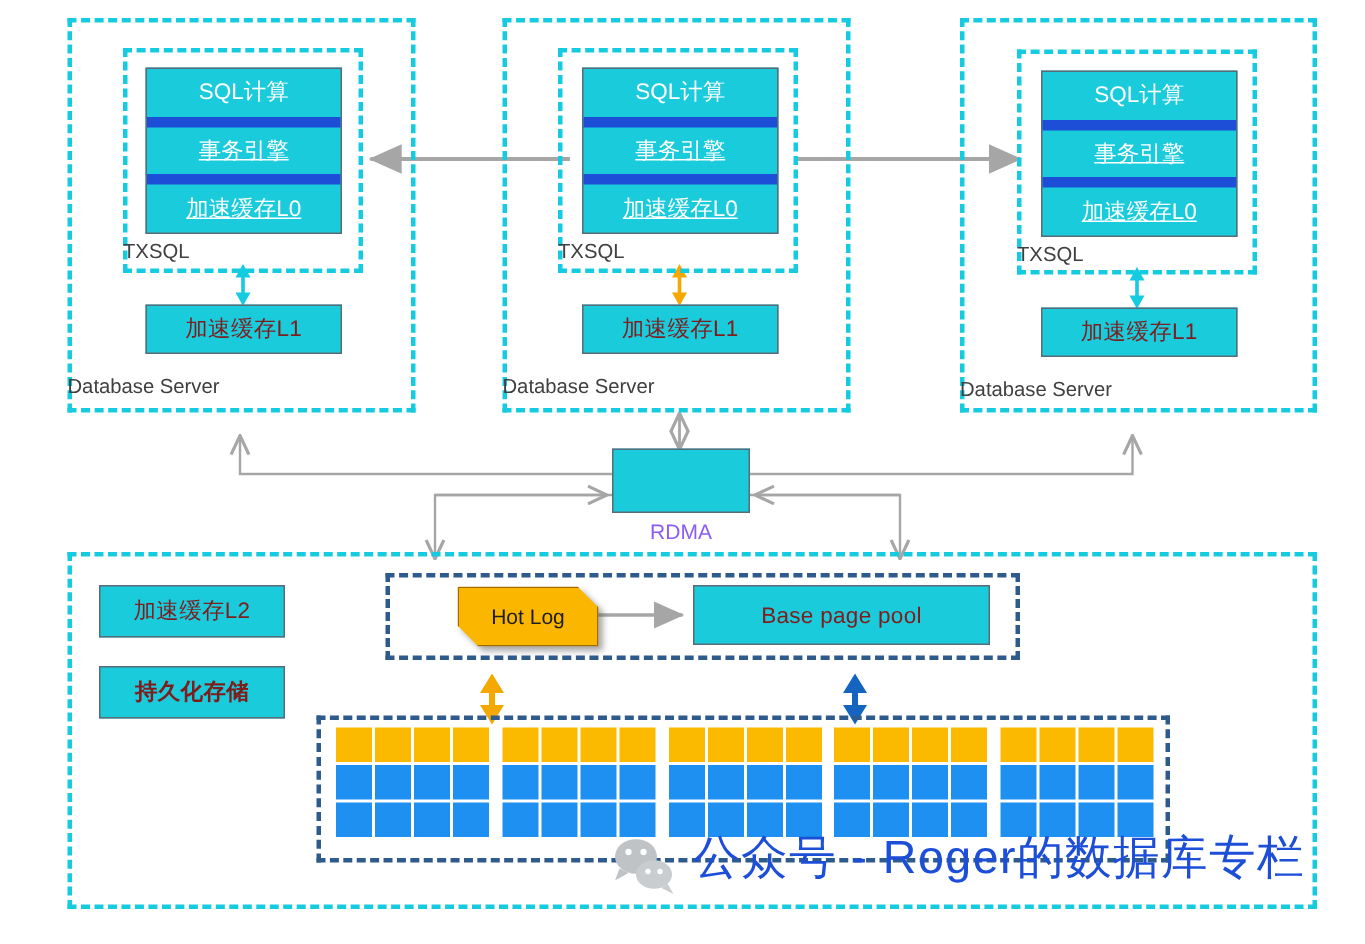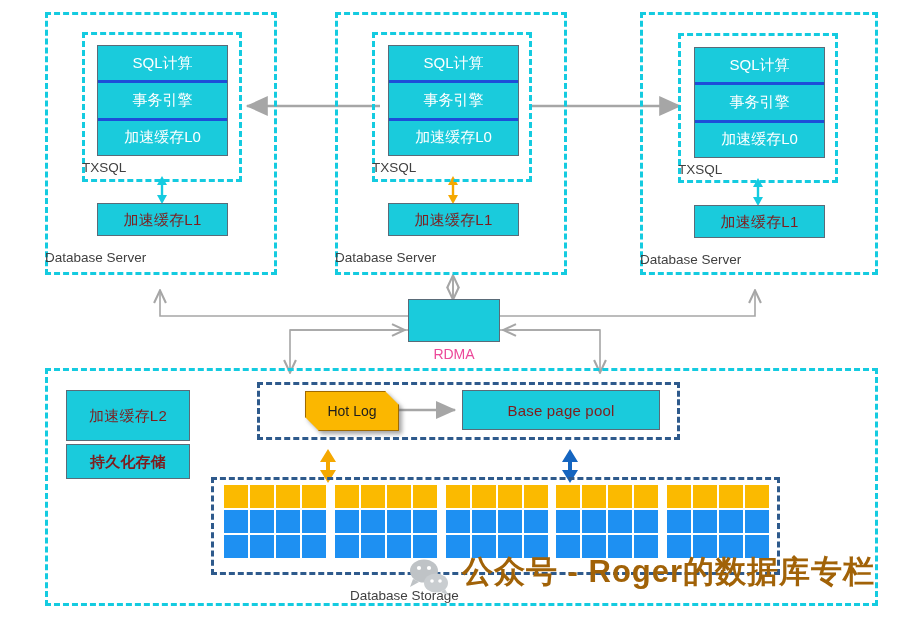--- a/index.html
+++ b/index.html
@@ -48,32 +48,32 @@
   }
   .cyan-stack > div{
     flex:1;
     display:flex;
     align-items:center;
     justify-content:center;
     color:#ffffff;
     font-size:15px;
     white-space:nowrap;
   }
-  .cyan-stack > div + div{border-top:3px solid #1d4ed8;}
+  .cyan-stack > div + div{border-top:7px solid #1d4ed8;text-decoration:underline;}
 
   
   .lbl{
     color:#404040;
     font-size:13.5px;
     text-align:left;
     white-space:nowrap;
     line-height:1;
   }
   .lbl-rdma{
-    color:#ec4899;
+    color:#8b5cf6;
     font-size:14px;
     text-align:center;
     white-space:nowrap;
     line-height:1;
   }
 
   
   .hotlog-wrap{filter:drop-shadow(3px 3px 2px rgba(90,90,90,.55));padding-left:28px;}
   .hotlog{
     background:#FBB700;
@@ -93,27 +93,26 @@
   .stor-cell{width:24px;height:23px;}
   .c-orange{background:#FBBA00;}
   .c-blue{background:#1E90F2;}
 
   
   #wires{position:absolute;left:0;top:0;width:910px;height:629px;pointer-events:none;}
 
   
   .wm{
     position:absolute;
-    color:#a16207;
+    color:#1d4ed8;
     font-size:31px;
     white-space:nowrap;
     line-height:1;
     user-select:none;
     letter-spacing:1px;
-    font-weight:bold;
   }
   .wm-icon{position:absolute;}
 </style>
 </head>
 <body>
 
 <div id="canvas">
 
   <svg id="wires" viewBox="0 0 910 629">
     <defs>
@@ -229,21 +228,21 @@
   </div>
   <div class="abs lbl" style="left:678px;top:163px;width:160px;">TXSQL</div>
   <div class="abs cyan-box" style="left:694px;top:205px;width:131px;height:33px;">加速缓存L1</div>
   <div class="abs lbl" style="left:640px;top:253px;width:238px;">Database Server</div>
 
   <div class="abs" style="left:408px;top:299px;width:92px;height:43px;background:#1ACBDC;border:1px solid #5A6B78;"></div>
   <div class="abs lbl-rdma" style="left:408px;top:347px;width:92px;">RDMA</div>
 
   <div class="abs dash-cyan" style="left:45px;top:368px;width:833px;height:238px;"></div>
 
-  <div class="abs cyan-box" style="left:66px;top:390px;width:124px;height:51px;">加速缓存L2</div>
+  <div class="abs cyan-box" style="left:66px;top:390px;width:124px;height:35px;">加速缓存L2</div>
   <div class="abs cyan-box" style="left:66px;top:444px;width:124px;height:35px;font-weight:bold;">持久化存储</div>
 
   <div class="abs dash-navy" style="left:257px;top:382px;width:423px;height:58px;"></div>
   <div class="abs hotlog-wrap" style="left:277px;top:391px;width:92px;height:38px;">
     <div class="hotlog" style="width:92px;height:38px;">Hot Log</div>
   </div>
   <div class="abs cyan-box" style="left:462px;top:390px;width:198px;height:40px;">Base page pool</div>
 
   <div class="abs dash-navy" style="left:211px;top:477px;width:569px;height:98px;"></div>
   <div class="abs" style="left:224px;top:485px;width:545px;height:81px;display:flex;justify-content:space-between;">
@@ -342,21 +341,20 @@
         </div>
       <div class="stor-row">
           <span class="stor-cell c-blue"></span>
           <span class="stor-cell c-blue"></span>
           <span class="stor-cell c-blue"></span>
           <span class="stor-cell c-blue"></span>
         </div>
     </div>
   </div>
 
-  <div class="abs lbl" style="left:350px;top:589px;width:240px;">Database Storage</div>
 
   <div class="wm-icon" style="left:400px;top:557px;width:60px;height:42px;">
     <svg width="60" height="42" viewBox="0 0 60 42">
       <ellipse cx="24" cy="14" rx="14" ry="11.5" fill="#BFC3C6"></ellipse>
       <polygon points="13,22 10,30 19,25" fill="#BFC3C6"></polygon>
       <circle cx="19" cy="11" r="2.1" fill="#ffffff"></circle>
       <circle cx="29" cy="11" r="2.1" fill="#ffffff"></circle>
       <ellipse cx="36" cy="26" rx="12" ry="9.5" fill="#C9CDD0"></ellipse>
       <polygon points="45,32 49,39 41,35" fill="#C9CDD0"></polygon>
       <circle cx="32" cy="24" r="1.8" fill="#ffffff"></circle>

